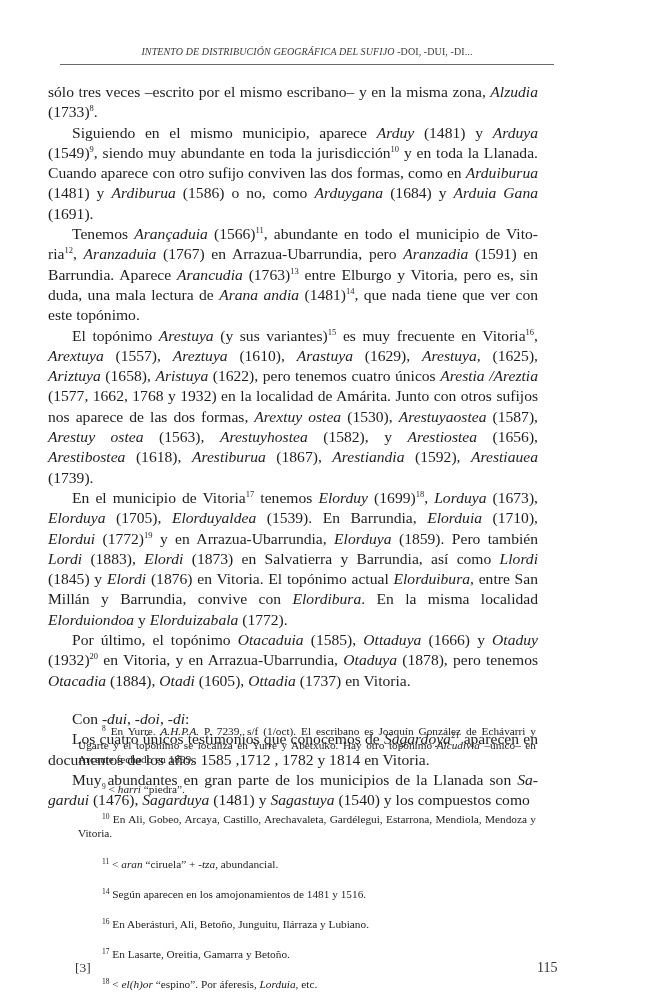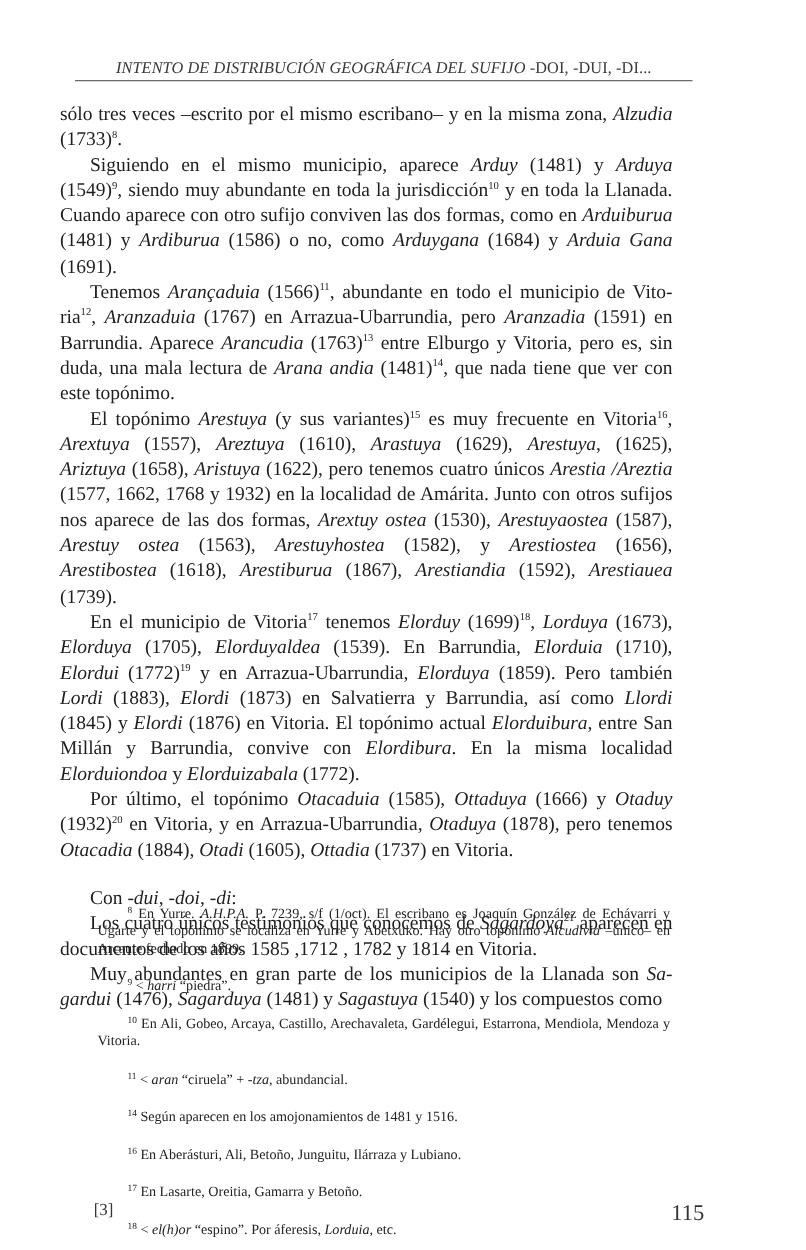--- a/index.html
+++ b/index.html
@@ -3,21 +3,21 @@
 <meta charset="utf-8">
 <style>
   html, body { margin: 0; padding: 0; background: #ffffff; }
   body {
     width: 645px; height: 1000px; position: relative; overflow: hidden;
     font-family: "Liberation Serif", "DejaVu Serif", serif;
     color: #1e1e1e;
   }
   .running-head {
     position: absolute; left: 60px; top: 46px; width: 494px;
-    text-align: center; font-size: 13px; color: #3a3a3a; letter-spacing: 0.1px;
+    text-align: center; font-size: 10px; color: #3a3a3a; letter-spacing: 0.1px;
     white-space: nowrap;
   }
   .running-head .it { font-style: italic; }
   .rule { position: absolute; left: 60px; top: 64px; width: 494px; height: 1px; background: #6a6a6a; }
 
   .body-text {
     position: absolute; left: 48px; top: 82px; width: 490px;
     font-size: 15.6px; line-height: 20.3px; text-align: justify;
   }
   .body-text p { margin: 0; text-indent: 24px; hyphens: manual; }
@@ -28,21 +28,21 @@
 
   .footnotes {
     position: absolute; left: 62px; top: 708px; width: 490px;
     font-size: 11.3px; line-height: 14.1px; text-align: justify; color: #222;
   }
   .footnotes p { margin: 16px; text-indent: 24px; }
   .footnotes sup { font-size: 7.5px; vertical-align: 4px; line-height: 0; }
   .footnotes i { font-style: italic; }
 
   .folio-left { position: absolute; left: 75px; top: 960px; font-size: 13.5px; color: #333; }
-  .folio-right { position: absolute; left: 537px; top: 960px; font-size: 18px; color: #333; }
+  .folio-right { position: absolute; left: 537px; top: 960px; font-size: 14px; color: #333; }
 </style>
 </head>
 <body>
 
 <div class="running-head"><span class="it">INTENTO DE DISTRIBUCIÓN GEOGRÁFICA DEL SUFIJO</span><span> -DOI, -DUI, -DI...</span></div>
 <div class="rule"></div>
 
 <div class="body-text" id="body">
     <p class="noindent"><span>sólo tres veces –escrito por el mismo escribano– y en la misma zona, </span><i>Alzudia</i><span> (1733)</span><sup class="fn">8</sup><span>.</span></p>
     <p><span>Siguiendo en el mismo municipio, aparece </span><i>Arduy</i><span> (1481) y </span><i>Arduya</i><span> (1549)</span><sup class="fn">9</sup><span>, siendo muy abundante en toda la jurisdicción</span><sup class="fn">10</sup><span> y en toda la Llana­da. Cuando aparece con otro sufijo conviven las dos formas, como en </span><i>Ar­duiburua</i><span> (1481) y </span><i>Ardiburua</i><span> (1586) o no, como </span><i>Arduygana</i><span> (1684) y </span><i>Arduia Gana</i><span> (1691).</span></p>

